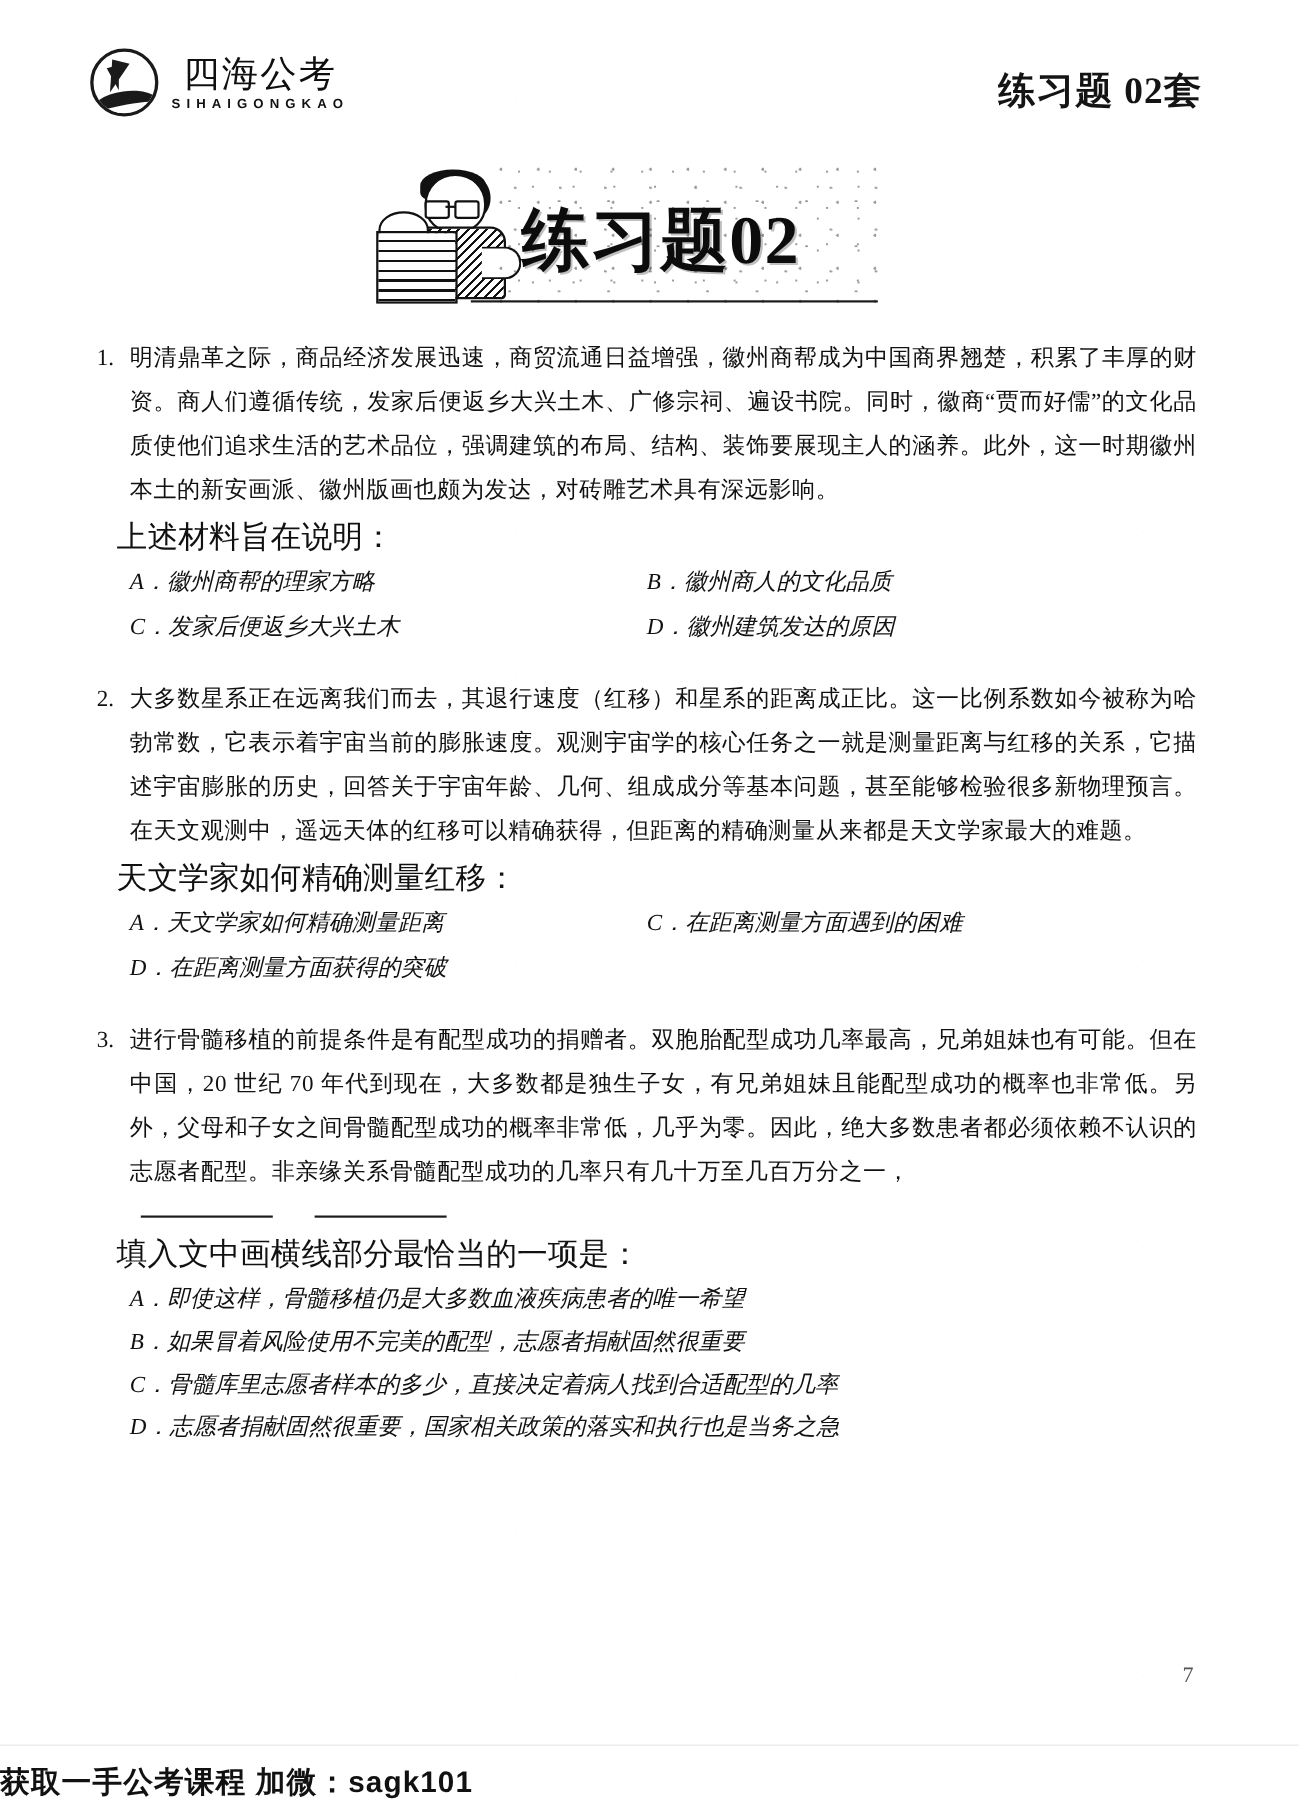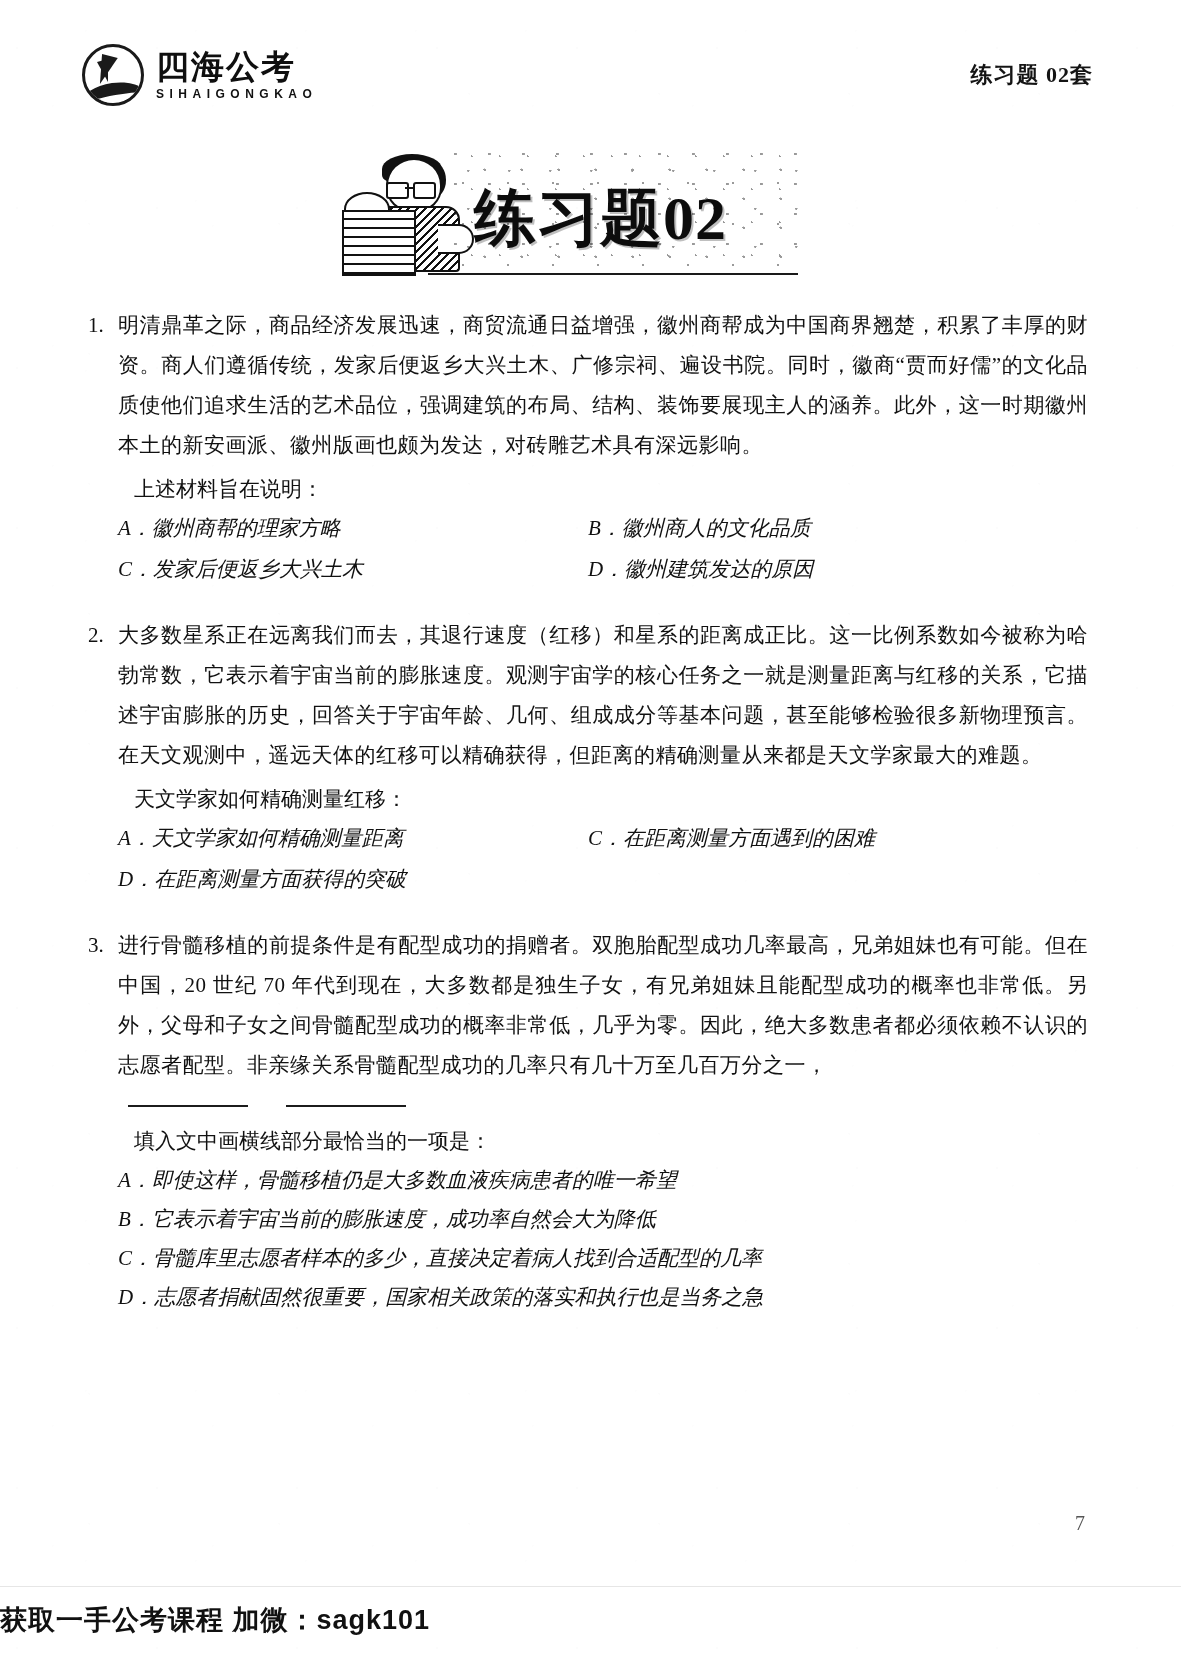--- a/index.html
+++ b/index.html
@@ -99,37 +99,38 @@
     background: #fff;
     border-radius: 50%;
     transform: rotate(-10deg);
   }
   .logo-text {
     line-height: 1;
   }
   .logo-cn {
     font-family: "Liberation Sans", sans-serif;
     font-size: 33px;
-    font-weight: bold;
+    font-weight: normal;
     letter-spacing: 2px;
     color: #0f0f0f;
+    text-align: center;
   }
   .logo-en {
     font-family: "Liberation Sans", sans-serif;
     font-size: 12px;
     font-weight: bold;
     letter-spacing: 5.5px;
     margin-top: 5px;
     color: #111;
   }
   .header-right {
     position: absolute;
     right: 88px;
     top: 16px;
-    font-size: 22px;
+    font-size: 34px;
     font-weight: bold;
     letter-spacing: 1px;
     color: #141414;
     font-family: "Liberation Serif", serif;
   }
 
   
   .banner {
     position: absolute;
     top: 148px;
@@ -298,22 +299,22 @@
     font-family: "Liberation Serif", serif;
   }
   .q-para {
     flex: 1;
     font-size: 21px;
     line-height: 40px;
     text-align: justify;
     letter-spacing: .5px;
   }
   .q-stem {
-    margin-left: 46px;
-    font-size: 21px;
+    margin-left: 18px;
+    font-size: 28px;
     line-height: 40px;
     margin-top: 4px;
   }
   .blanks {
     margin-left: 30px;
     margin-top: 6px;
     height: 26px;
     position: relative;
   }
   .blanks span {
@@ -444,21 +445,21 @@
         <div class="q-num">3.</div>
         <div class="q-para">进行骨髓移植的前提条件是有配型成功的捐赠者。双胞胎配型成功几率最高，兄弟姐妹也有可能。但在中国，20 世纪 70 年代到现在，大多数都是独生子女，有兄弟姐妹且能配型成功的概率也非常低。另外，父母和子女之间骨髓配型成功的概率非常低，几乎为零。因此，绝大多数患者都必须依赖不认识的志愿者配型。非亲缘关系骨髓配型成功的几率只有几十万至几百万分之一，</div>
       </div>
       <div class="blanks">
         <span class="b1"></span>
           <span class="b2"></span>
       </div>
       <div class="q-stem">填入文中画横线部分最恰当的一项是：</div>
       <div class="opts-stack">
         <div class="opt">A．即使这样，骨髓移植仍是大多数血液疾病患者的唯一希望</div>
-        <div class="opt">B．它表示着宇宙当前的膨胀速度，成功率自然会大为降低</div>
+        <div class="opt">B．如果冒着风险使用不完美的配型，志愿者捐献固然很重要</div>
         <div class="opt">C．骨髓库里志愿者样本的多少，直接决定着病人找到合适配型的几率</div>
         <div class="opt">D．志愿者捐献固然很重要，国家相关政策的落实和执行也是当务之急</div>
       </div>
     </div>
 
   </div>
 
   <div class="page-num">7</div>
 
   <div class="footer-bar">

